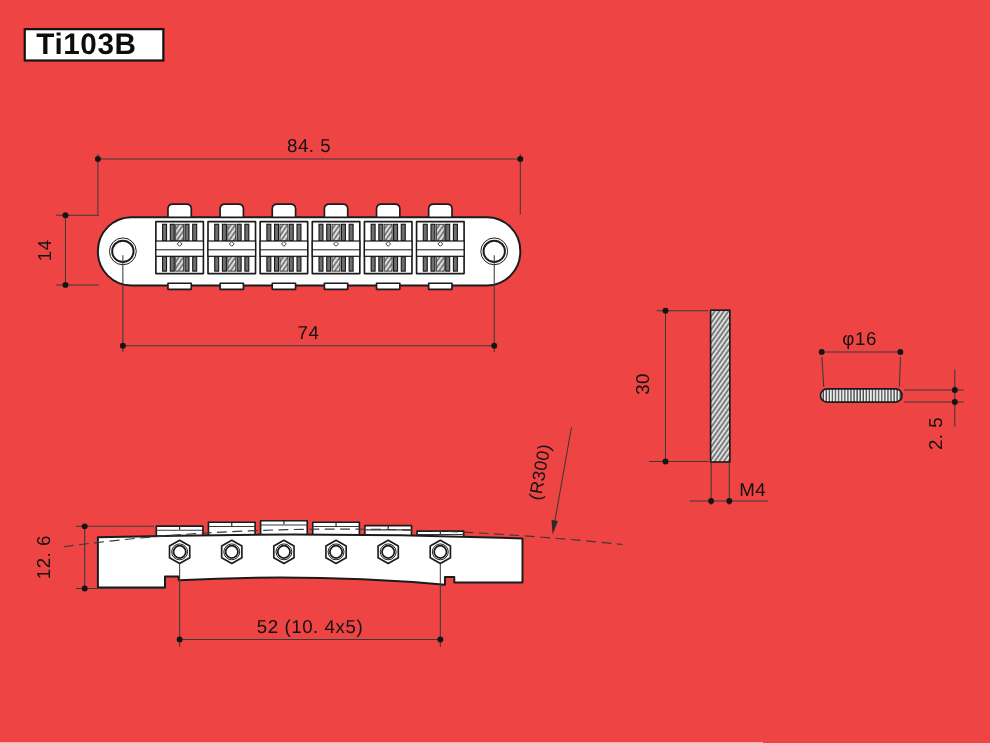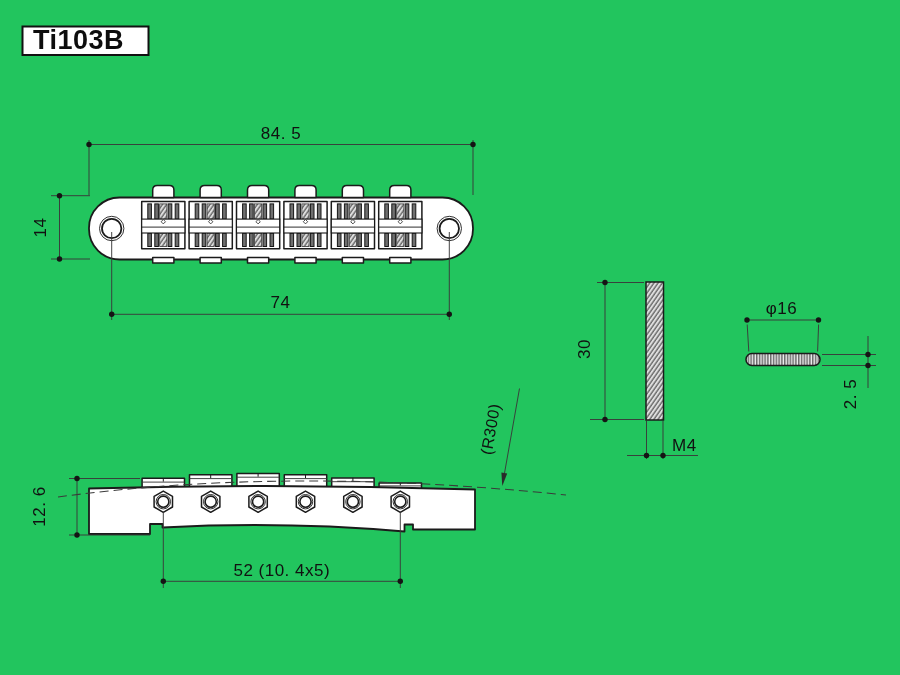--- a/index.html
+++ b/index.html
@@ -1,16 +1,16 @@
 <!DOCTYPE html>
 <html><head>
 <meta charset="utf-8">
 <style>
   html,body{margin:0;padding:0;background:#fff;}
-  .canvas{width:900px;height:675px;background:#22c55e;position:relative;overflow:hidden;}
+  .canvas{width:900px;height:675px;background:#ef4444;position:relative;overflow:hidden;}
   svg{display:block;}
   .outline{stroke:#1b1b1b;stroke-width:1.8;fill:#ffffff;stroke-linejoin:round;}
   .outline2{stroke:#1b1b1b;stroke-width:1.5;fill:#ffffff;stroke-linejoin:round;}
   .thinline{stroke:#3a3a3a;stroke-width:0.95;fill:none;}
   .dashedline{stroke:#3a3a3a;stroke-width:1.05;fill:none;stroke-dasharray:9 5;}
   .dot{fill:#141414;stroke:none;}
   .dimtext{font-family:"Liberation Sans",sans-serif;font-size:17px;fill:#111;letter-spacing:0.5px;}
   .dimtext-sm{font-family:"Liberation Sans",sans-serif;font-size:16px;fill:#111;letter-spacing:0.5px;}
   .titletext{font-family:"Liberation Sans",sans-serif;font-size:27px;font-weight:bold;fill:#0d0d0d;letter-spacing:0.5px;}
   .bar{fill:#6f6f6f;stroke:#161616;stroke-width:1;}

